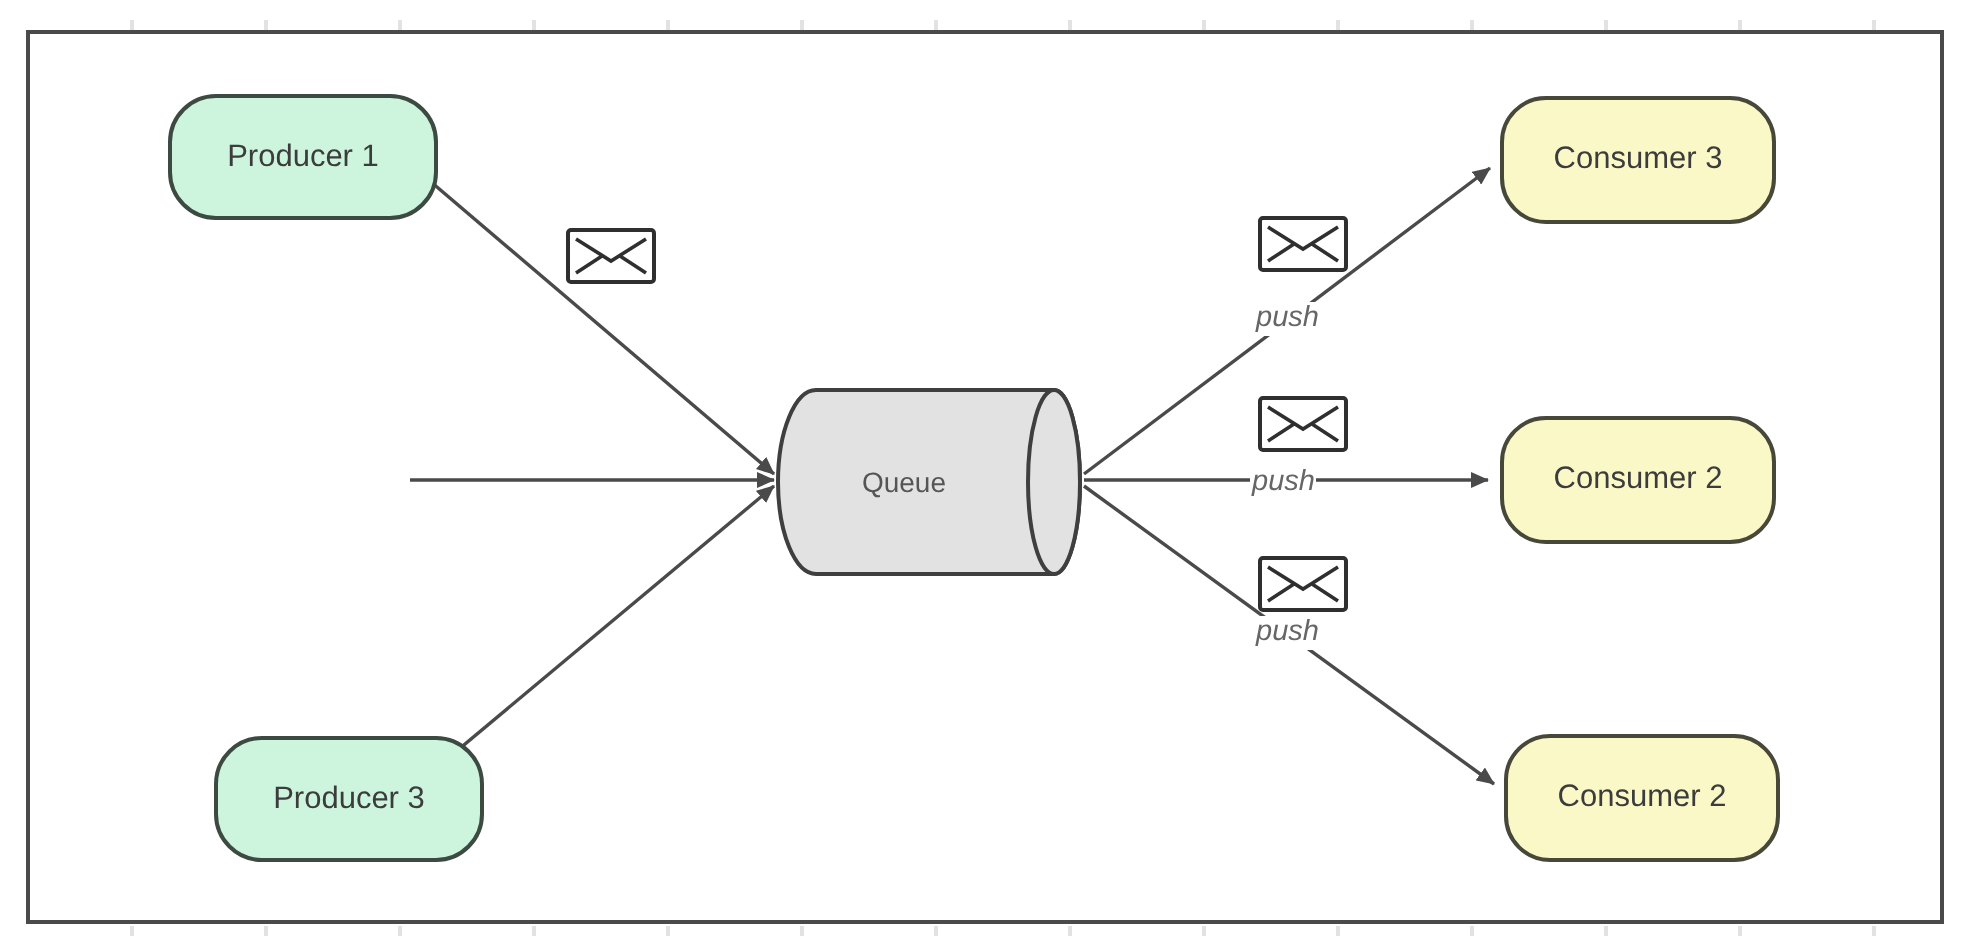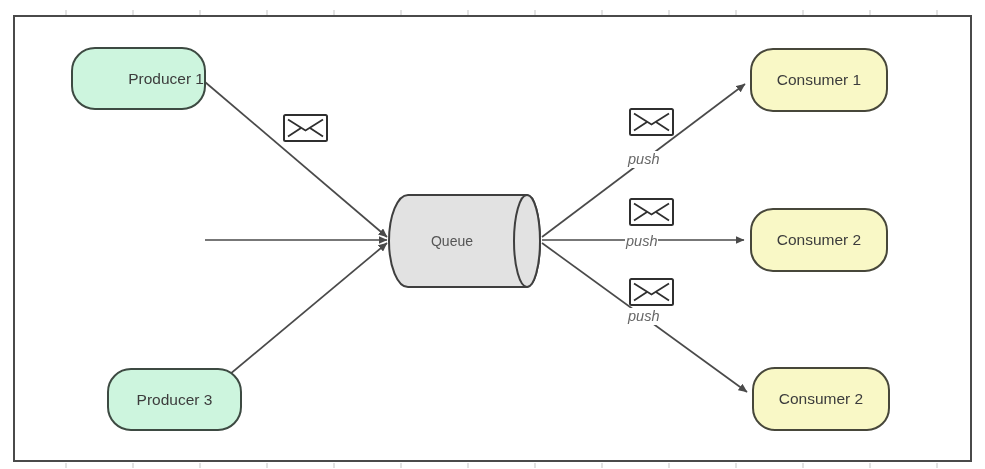--- a/index.html
+++ b/index.html
@@ -39,21 +39,21 @@
     font-size:14px; fill:var(--queue_text); }
   .env-rect { fill:#ffffff; stroke:var(--icon_stroke); stroke-width:2; }
   .env-line { fill:none; stroke:var(--icon_stroke); stroke-width:1.8; }
 
   .node { position:absolute; display:flex; align-items:center; justify-content:center;
     font-size:15.5px; color:var(--node_text); }
   .producer { width:135px; height:63px; background:var(--producer_fill);
     border:2px solid var(--producer_border); border-radius:24px; }
   .consumer { width:138px; height:64px; background:var(--consumer_fill);
     border:2px solid var(--consumer_border); border-radius:23px; }
-  #producer-1 { left:71px; top:47px;justify-content:flex-end; }
+  #producer-1 { left:84px; top:47px; }
   #producer-2 { left:70px; top:208px; }
   #producer-3 { left:70px; top:368px;margin-left:37px; }
   #consumer-1 { left:750px; top:48px; }
   #consumer-2 { left:750px; top:208px; }
   #consumer-3 { left:752px; top:367px; }
 
   .push-label { position:absolute; font-size:14.5px; line-height:17px;
     color:var(--push_text); background:#ffffff; padding:0 1px;font-style:italic; }
   #push-1 { left:627px; top:151px; }
   #push-2 { left:625px; top:233px; }
@@ -103,21 +103,21 @@
   </svg>
 
   <div class="node producer" id="producer-1">
     <span>Producer 1</span>
   </div>
   <div class="node producer" id="producer-3">
     <span>Producer 3</span>
   </div>
 
   <div class="node consumer" id="consumer-1">
-    <span>Consumer 1</span>
+    <span>Consumer 3</span>
   </div>
   <div class="node consumer" id="consumer-2">
     <span>Consumer 2</span>
   </div>
   <div class="node consumer" id="consumer-3">
     <span>Consumer 2</span>
   </div>
 
   <div class="push-label" id="push-1">push</div>
   <div class="push-label" id="push-2">push</div>

